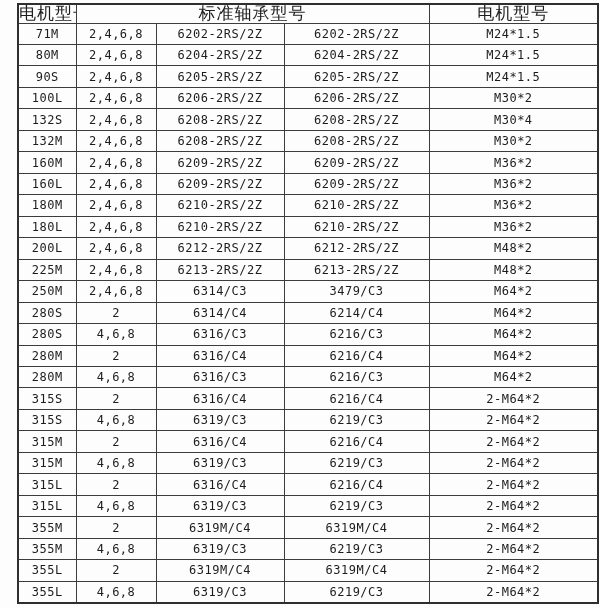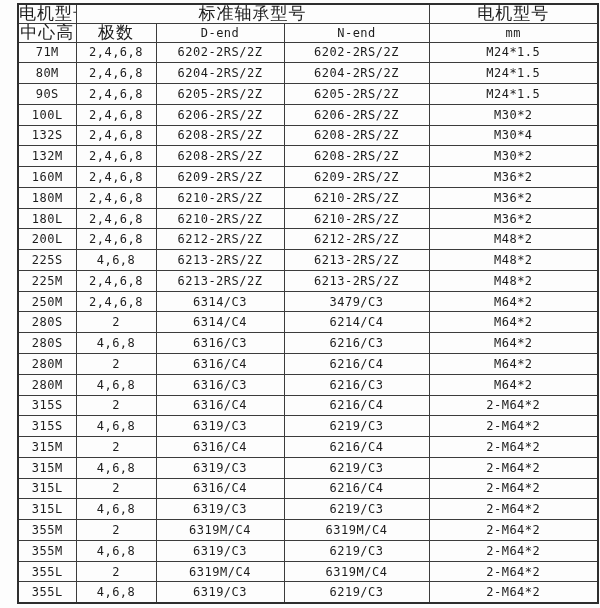--- a/index.html
+++ b/index.html
@@ -64,27 +64,20 @@
         <col class="c3">
         <col class="c4">
         <col class="c5">
     </colgroup>
     <thead>
       <tr>
         <th class="cn">电机型号</th>
         <th class="cn" colspan="3">标准轴承型号</th>
         <th class="cn">电机型号</th>
       </tr>
-      <tr>
-        <th class="cn">中心高</th>
-        <th class="cn">极数</th>
-        <th>D-end</th>
-        <th>N-end</th>
-        <th>mm</th>
-      </tr>
     </thead>
     <tbody>
         <tr>
           <td>71M</td>
           <td>2,4,6,8</td>
           <td>6202-2RS/2Z</td>
           <td>6202-2RS/2Z</td>
           <td>M24*1.5</td>
         </tr>
         <tr>
@@ -123,45 +116,45 @@
           <td>M30*2</td>
         </tr>
         <tr>
           <td>160M</td>
           <td>2,4,6,8</td>
           <td>6209-2RS/2Z</td>
           <td>6209-2RS/2Z</td>
           <td>M36*2</td>
         </tr>
         <tr>
+          <td>160L</td>
+          <td>2,4,6,8</td>
+          <td>6209-2RS/2Z</td>
+          <td>6209-2RS/2Z</td>
+          <td>M36*2</td>
+        </tr>
+        <tr>
           <td>180M</td>
           <td>2,4,6,8</td>
           <td>6210-2RS/2Z</td>
           <td>6210-2RS/2Z</td>
           <td>M36*2</td>
         </tr>
         <tr>
           <td>180L</td>
           <td>2,4,6,8</td>
           <td>6210-2RS/2Z</td>
           <td>6210-2RS/2Z</td>
           <td>M36*2</td>
         </tr>
         <tr>
           <td>200L</td>
           <td>2,4,6,8</td>
           <td>6212-2RS/2Z</td>
           <td>6212-2RS/2Z</td>
-          <td>M48*2</td>
-        </tr>
-        <tr>
-          <td>225S</td>
-          <td>4,6,8</td>
-          <td>6213-2RS/2Z</td>
-          <td>6213-2RS/2Z</td>
           <td>M48*2</td>
         </tr>
         <tr>
           <td>225M</td>
           <td>2,4,6,8</td>
           <td>6213-2RS/2Z</td>
           <td>6213-2RS/2Z</td>
           <td>M48*2</td>
         </tr>
         <tr>

